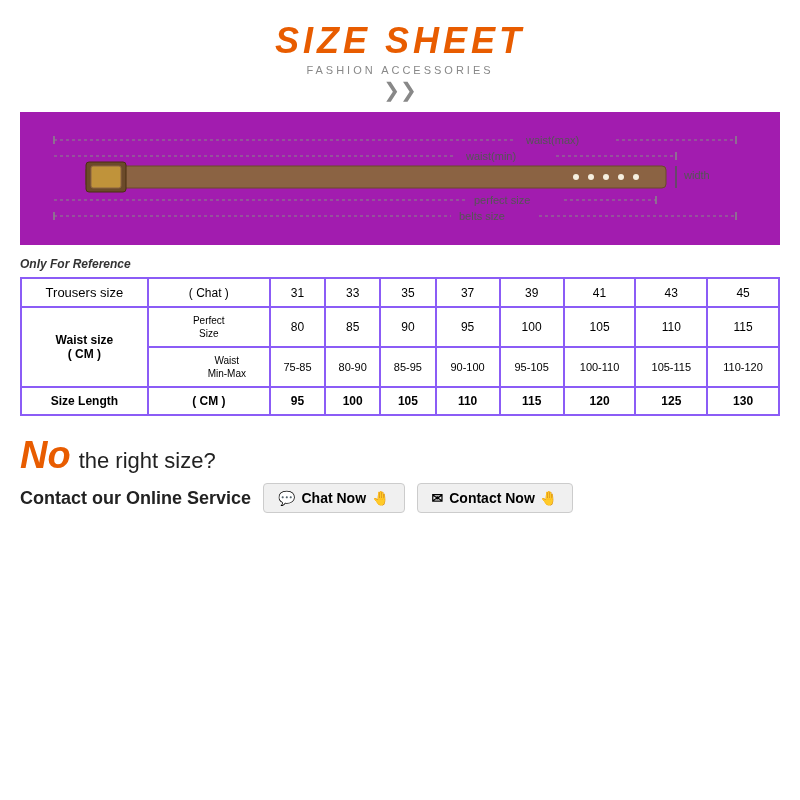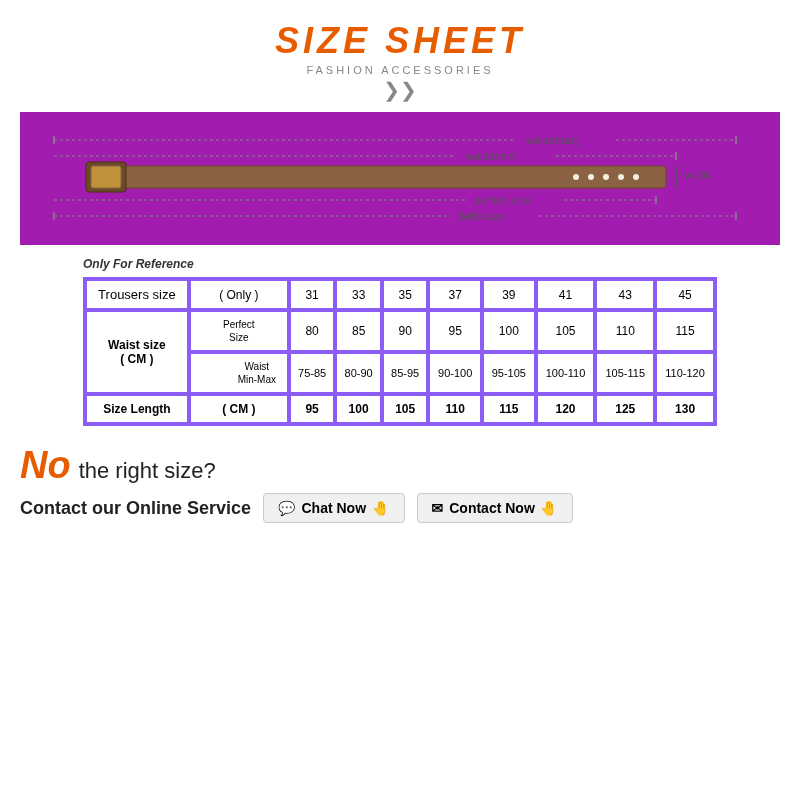--- a/index.html
+++ b/index.html
@@ -49,40 +49,40 @@
     .belt-diagram {
       width: 760px;
       background: #a21caf;
       padding: 14px 16px 10px 16px;
       margin-bottom: 12px;
       position: relative;
     }
 
     
     .table-section {
-      width: 634px;
+      width: 760px;
       margin-bottom: 8px;
     }
 
     .only-ref {
       font-size: 12px;
       font-weight: bold;
       color: #333;
       margin-bottom: 6px;
       font-style: italic;
     }
 
     table {
       width: 100%;
       border-collapse: collapse;
       font-size: 12px;
     }
 
     table, th, td {
-      border: 4px solid #8b5cf6;
+      border: 2px solid #8b5cf6;
     }
 
     th, td {
       padding: 6px 4px;
       text-align: center;
       vertical-align: middle;
     }
 
     .bold-row td {
       font-weight: bold;
@@ -211,21 +211,21 @@
     </svg>
   </div>
 
   <div class="table-section">
     <div class="only-ref">Only For Reference</div>
     <table>
       <tbody>
 
         <tr>
           <td style="font-weight:normal; font-size:13px;">Trousers size</td>
-          <td style="font-size:12px;">( Only )</td>
+          <td style="font-size:12px;">( Chat )</td>
           <td>31</td>
           <td>33</td>
           <td>35</td>
           <td>37</td>
           <td>39</td>
           <td>41</td>
           <td>43</td>
           <td>45</td>
         </tr>
 

